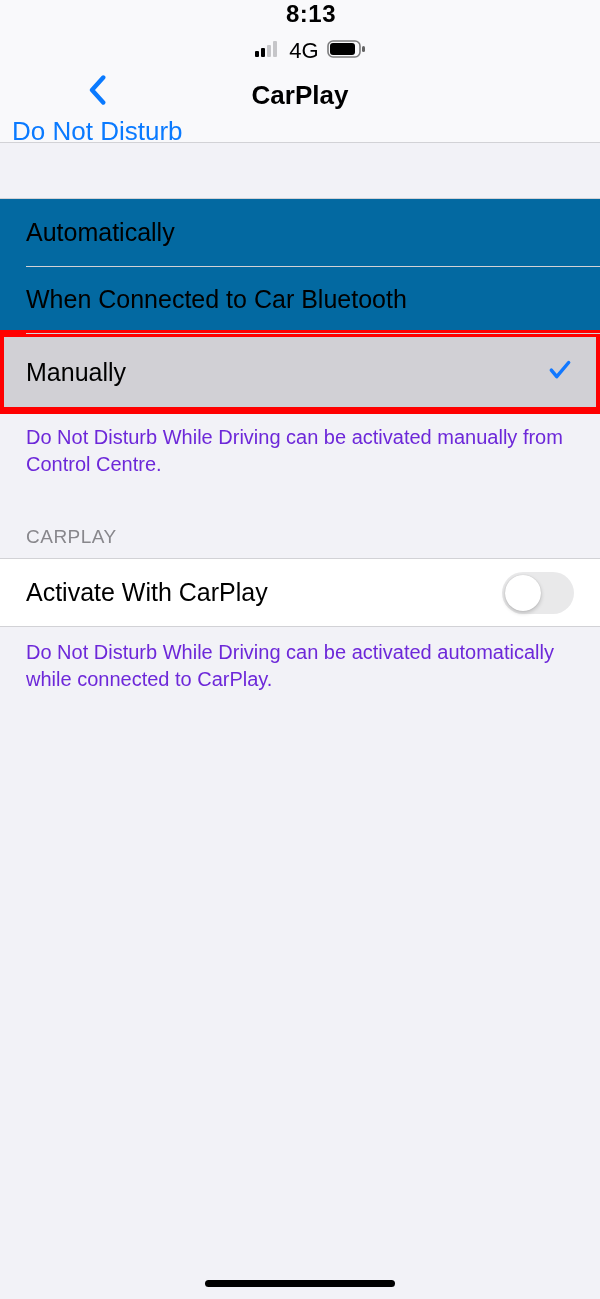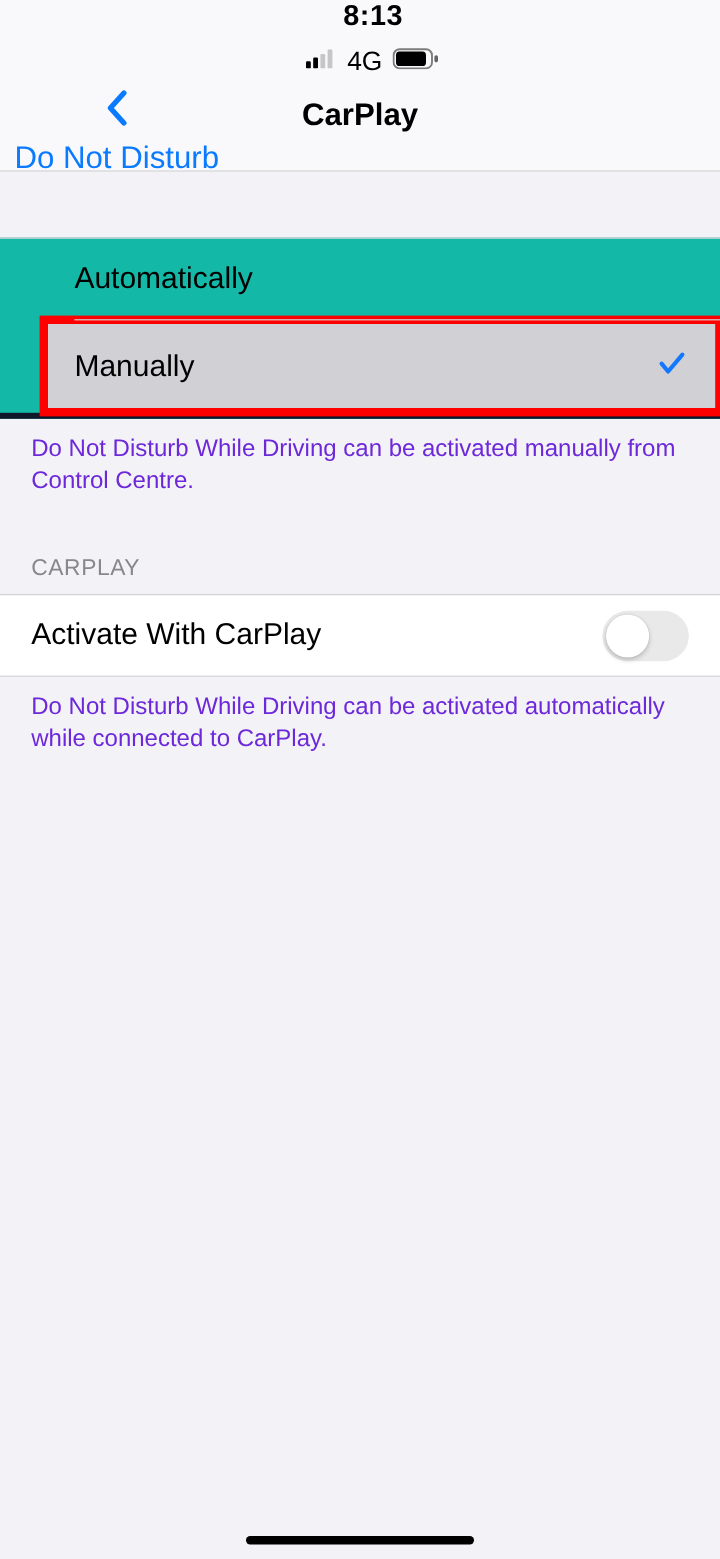--- a/index.html
+++ b/index.html
@@ -49,24 +49,23 @@
     left: 50%;
     top: 20px;
     transform: translateX(-50%);
     font-size: 26px;
     font-weight: 600;
   }
 
   
   .spacer-top { height: 55px; }
   .section-white {
-    background: #14b8a6;
+    background: #0369a1;
     border-top: 1px solid #d2d2d6;
-    border-bottom: 5px solid #0f172a;
-    padding-left: 36px;
+    border-bottom: 1px solid #0f172a;
   }
   .row {
     display: flex;
     align-items: center;
     justify-content: space-between;
     padding: 0 26px;
     height: 67px;
     font-size: 25px;
     position: relative;
   }
@@ -165,20 +164,23 @@
   </div>
   <div class="nav-title">CarPlay</div>
 </div>
 
 <div class="spacer-top"></div>
 
 <div class="section-white">
   <div class="row">
     <span>Automatically</span>
   </div>
+  <div class="row">
+    <span>When Connected to Car Bluetooth</span>
+  </div>
   <div class="row highlighted">
     <span>Manually</span>
     <span class="checkmark">
       <svg width="28" height="26" viewBox="0 0 24 24">
         <polyline points="4,13 9,19 20,6" fill="none" stroke="#1278ff" stroke-width="3.2" stroke-linecap="round" stroke-linejoin="round"></polyline>
       </svg>
     </span>
   </div>
 </div>
 

